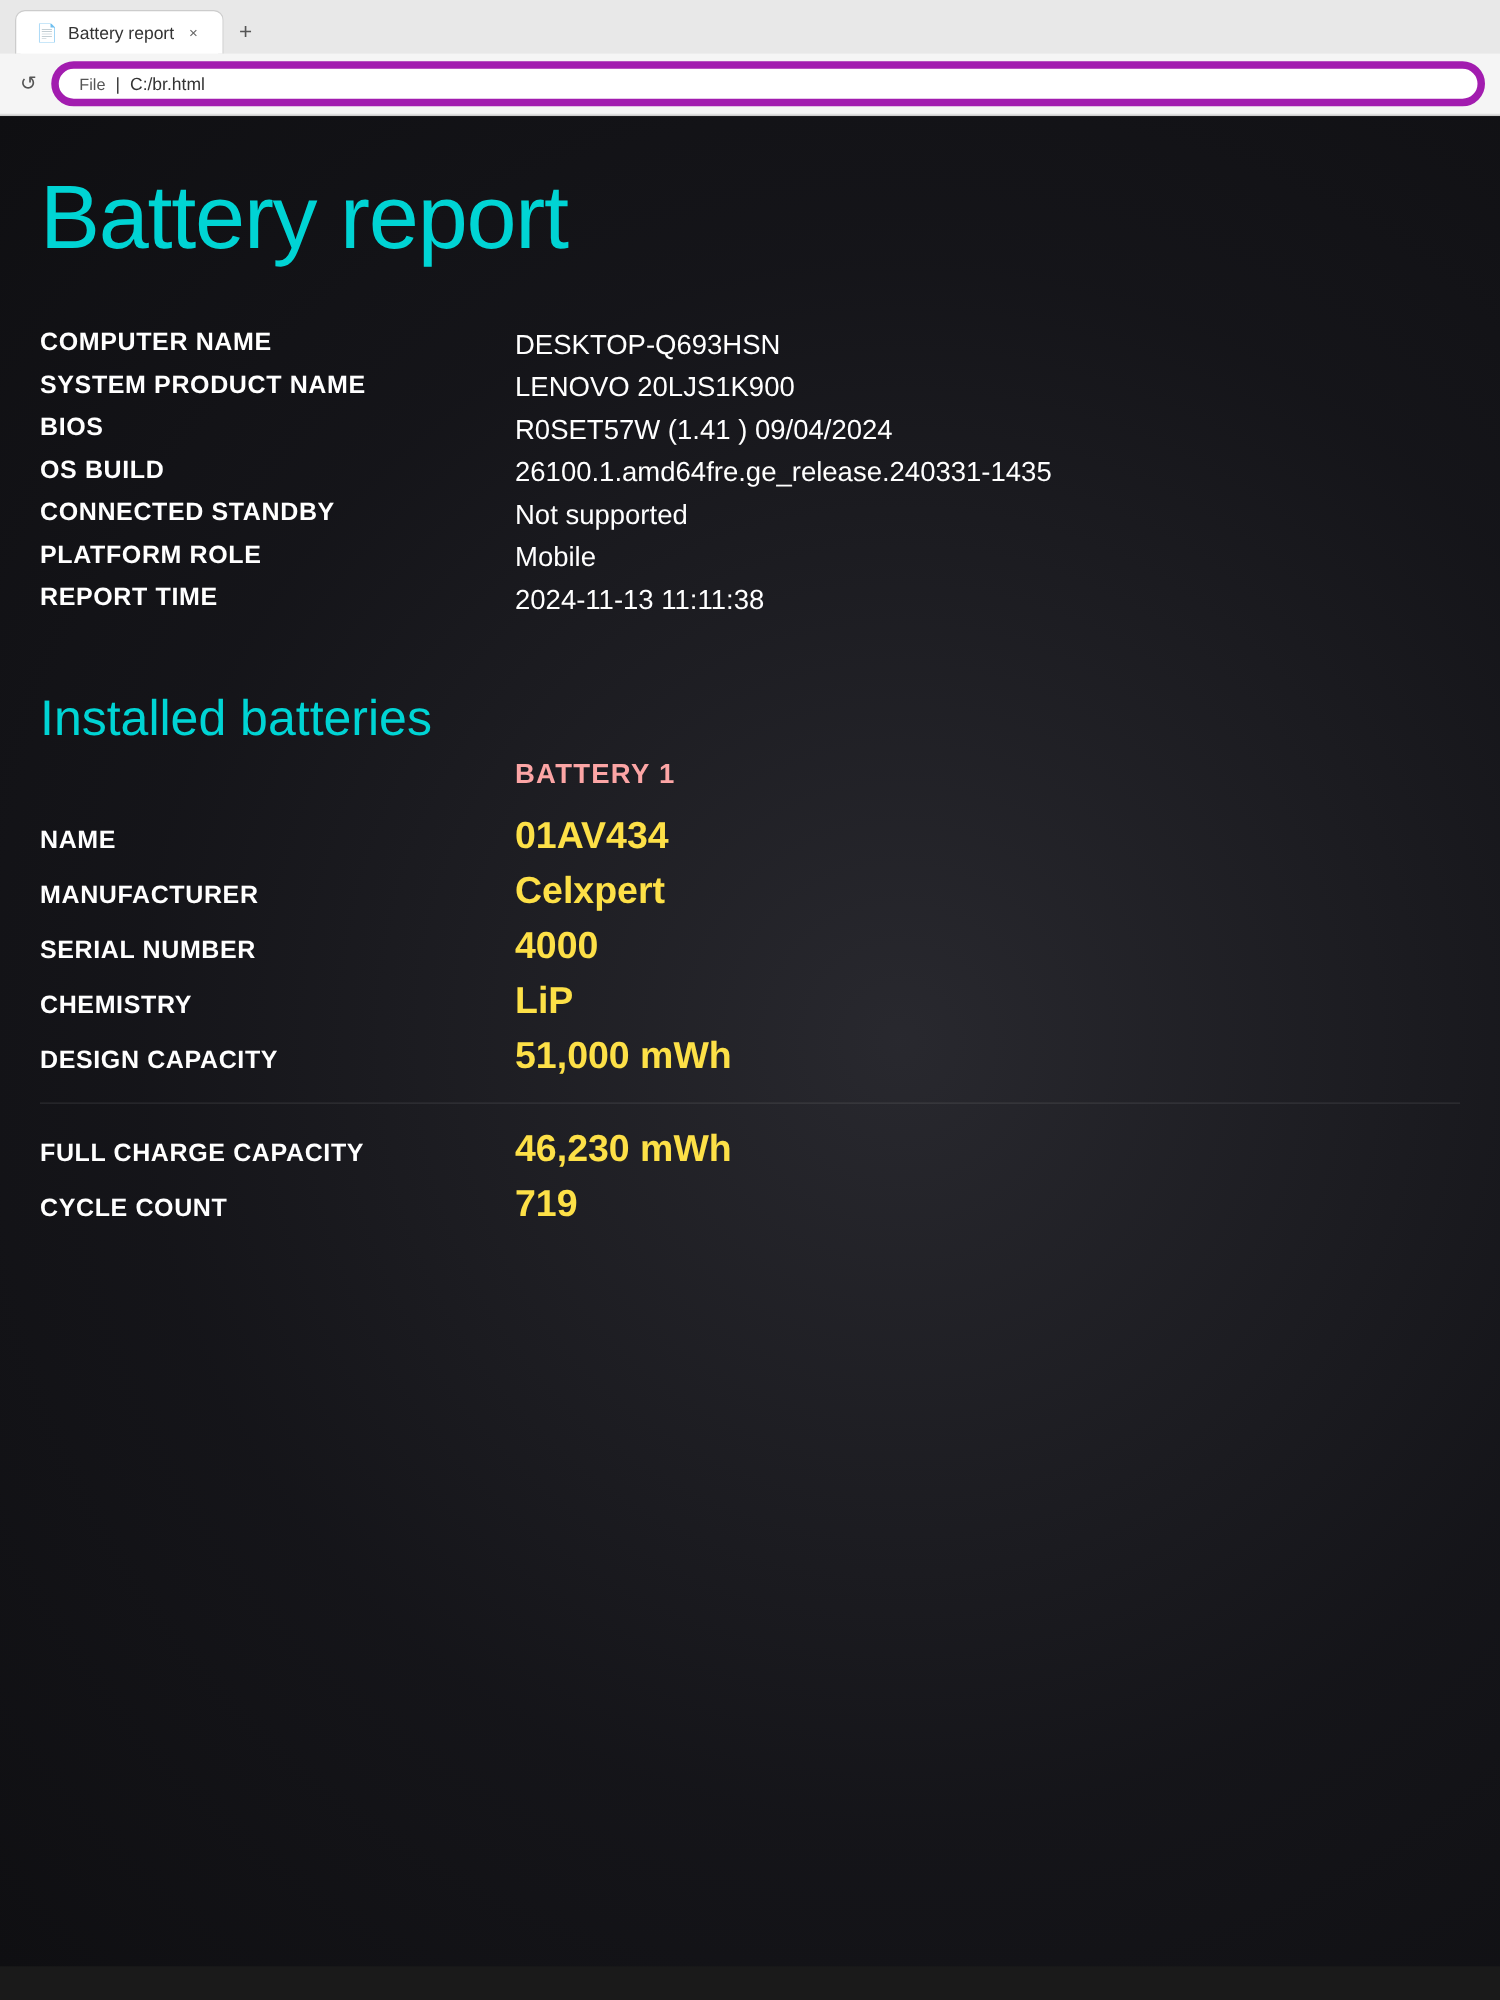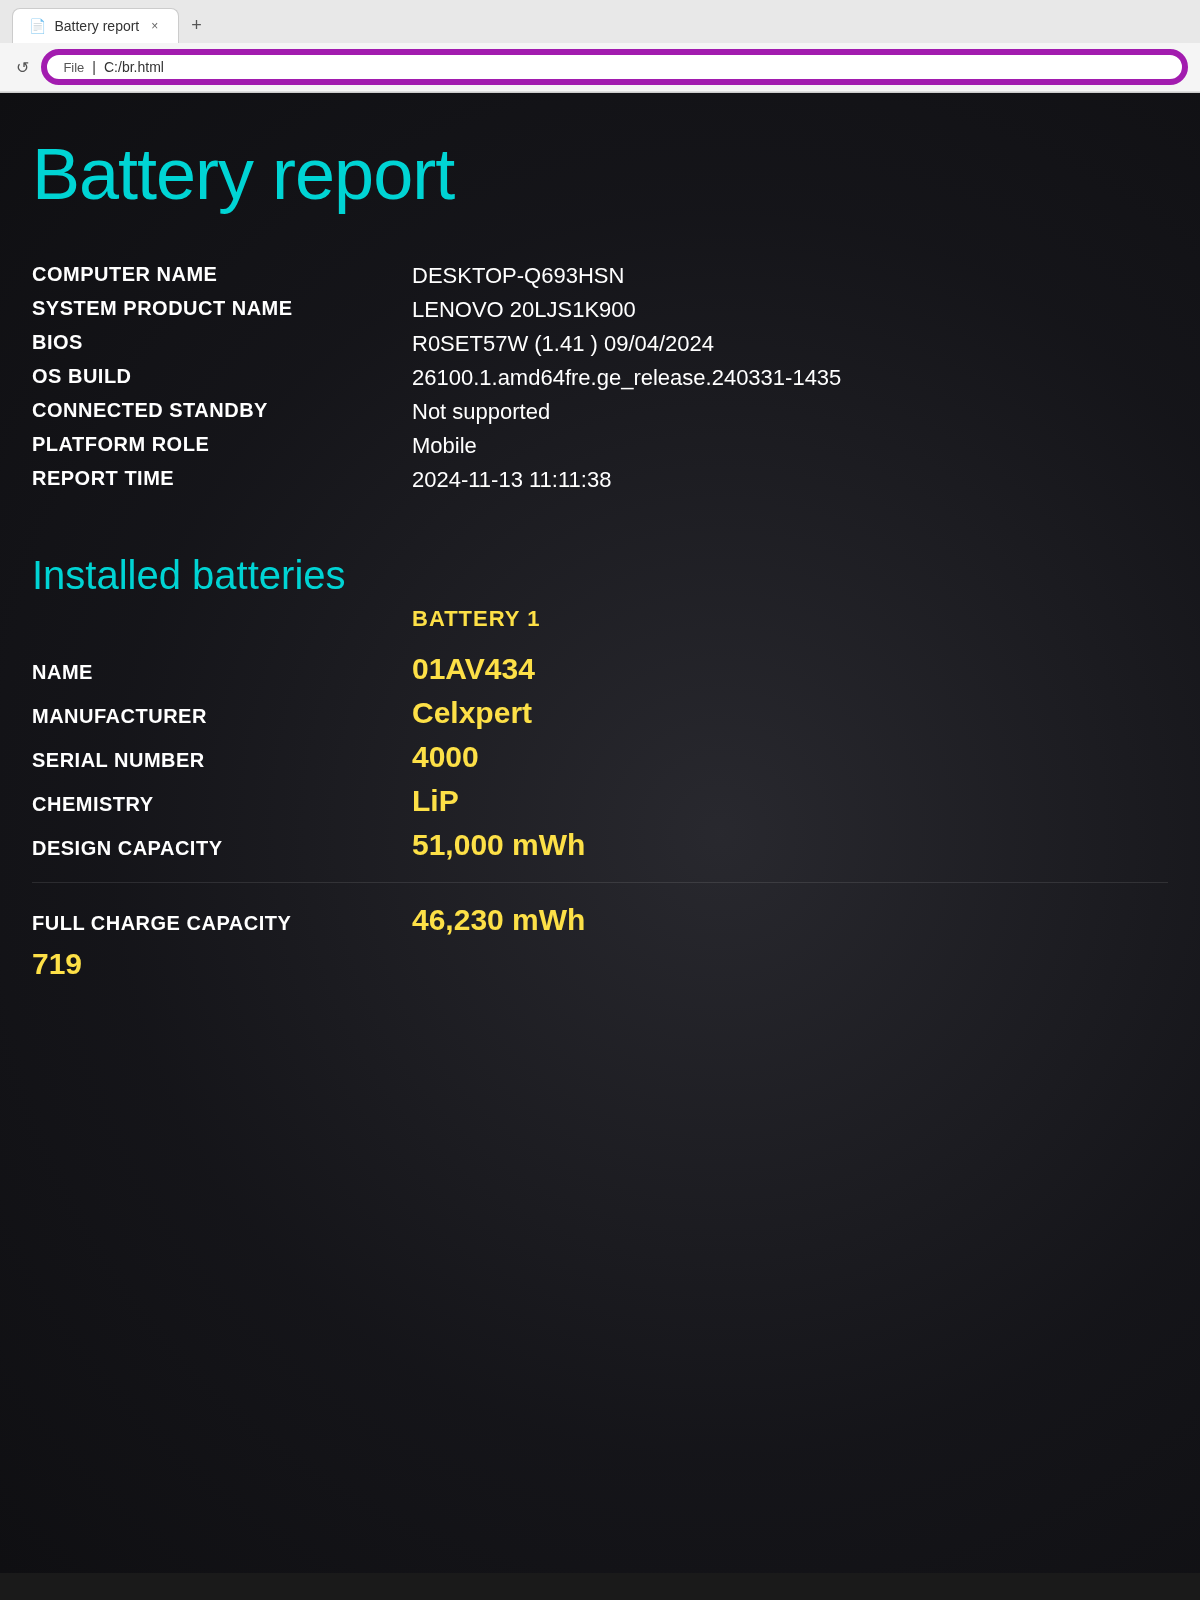--- a/index.html
+++ b/index.html
@@ -166,21 +166,21 @@
 
     .section-subtitle {
       font-size: 18px;
       color: #cccccc;
       margin-bottom: 40px;
     }
 
     .battery-header {
       font-size: 22px;
       font-weight: 700;
-      color: #fde047;
+      color: #fca5a5;
       text-transform: uppercase;
       margin-bottom: 20px;
       margin-left: 380px;
       letter-spacing: 1px;
     }
 
     .battery-info-row {
       display: flex;
       align-items: baseline;
       margin-bottom: 10px;
@@ -290,18 +290,19 @@
       <div class="battery-info-row">
         <span class="battery-label">DESIGN CAPACITY</span>
         <span class="battery-value">51,000 mWh</span>
       </div>
       <div class="divider"></div>
       <div class="battery-info-row">
         <span class="battery-label">FULL CHARGE CAPACITY</span>
         <span class="battery-value">46,230 mWh</span>
       </div>
       <div class="battery-info-row">
+        <span class="battery-label">CYCLE COUNT</span>
         <span class="battery-value">719</span>
       </div>
     </div>
 
   </div>
 </div>
 
 </body></html>

